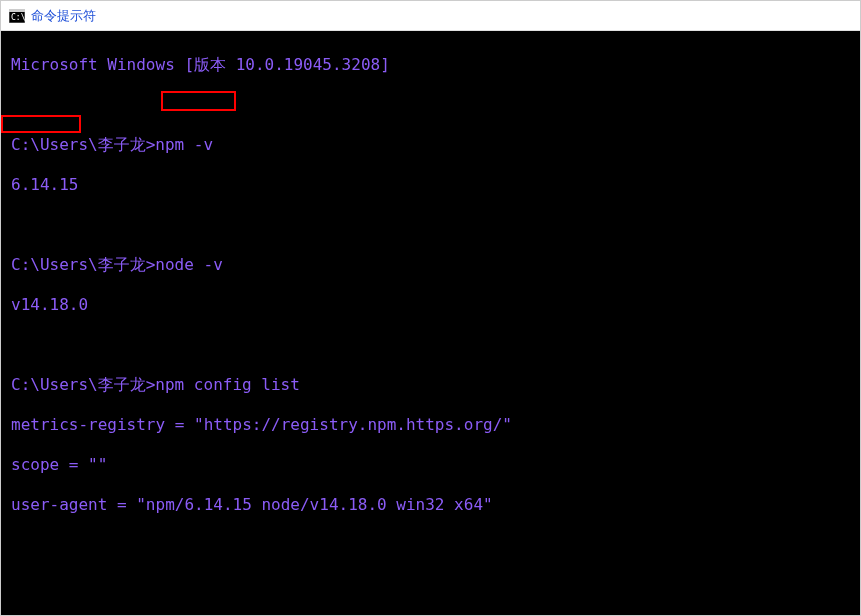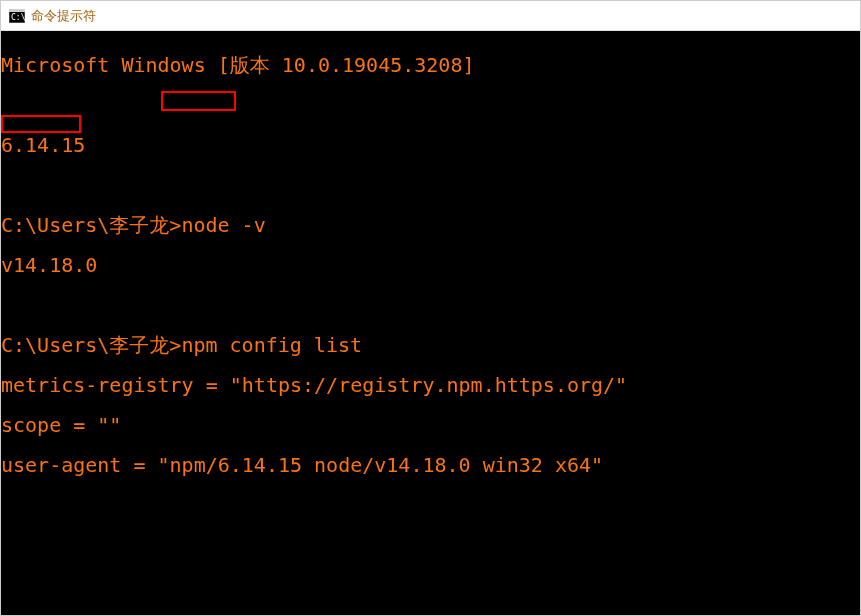--- a/index.html
+++ b/index.html
@@ -34,28 +34,28 @@
       width: 16px;
       height: 16px;
       margin-right: 6px;
       display: inline-flex;
       align-items: center;
       justify-content: center;
     }
     .titlebar-text {
       font-size: 13px;
       font-family: "Microsoft YaHei", sans-serif;
-      color: #a16207;
+      color: #1d4ed8;
     }
     .terminal {
       background: #000000;
-      color: #f97316;
+      color: #8b5cf6;
       flex: 1;
-      padding: 4px 0;
-      font-size: 20px;
+      padding: 4px 10px;
+      font-size: 16px;
       line-height: 20px;
       font-family: "NSimSun", "SimSun", "Consolas", monospace;
       white-space: pre;
       overflow: hidden;
       position: relative;
     }
     .terminal-line {
       display: block;
       min-height: 20px;
     }
@@ -89,20 +89,21 @@
         <rect x="0" y="0" width="16" height="3" fill="#ccc"></rect>
         <text x="2" y="11" font-size="8" fill="#fff" font-family="monospace">C:\</text>
       </svg>
     </span>
     <span class="titlebar-text">命令提示符</span>
   </div>
 
   <div class="terminal">
 <span class="terminal-line">Microsoft Windows [版本 10.0.19045.3208]</span>
 <span class="terminal-line"></span>
+<span class="terminal-line">C:\Users\李子龙&gt;npm -v</span>
 <span class="terminal-line">6.14.15</span>
 <span class="terminal-line"></span>
 <span class="terminal-line">C:\Users\李子龙&gt;node -v</span>
 <span class="terminal-line">v14.18.0</span>
 <span class="terminal-line"></span>
 <span class="terminal-line">C:\Users\李子龙&gt;npm config list</span>
 <span class="terminal-line">metrics-registry = "https://registry.npm.https.org/"</span>
 <span class="terminal-line">scope = ""</span>
 <span class="terminal-line">user-agent = "npm/6.14.15 node/v14.18.0 win32 x64"</span>
 

